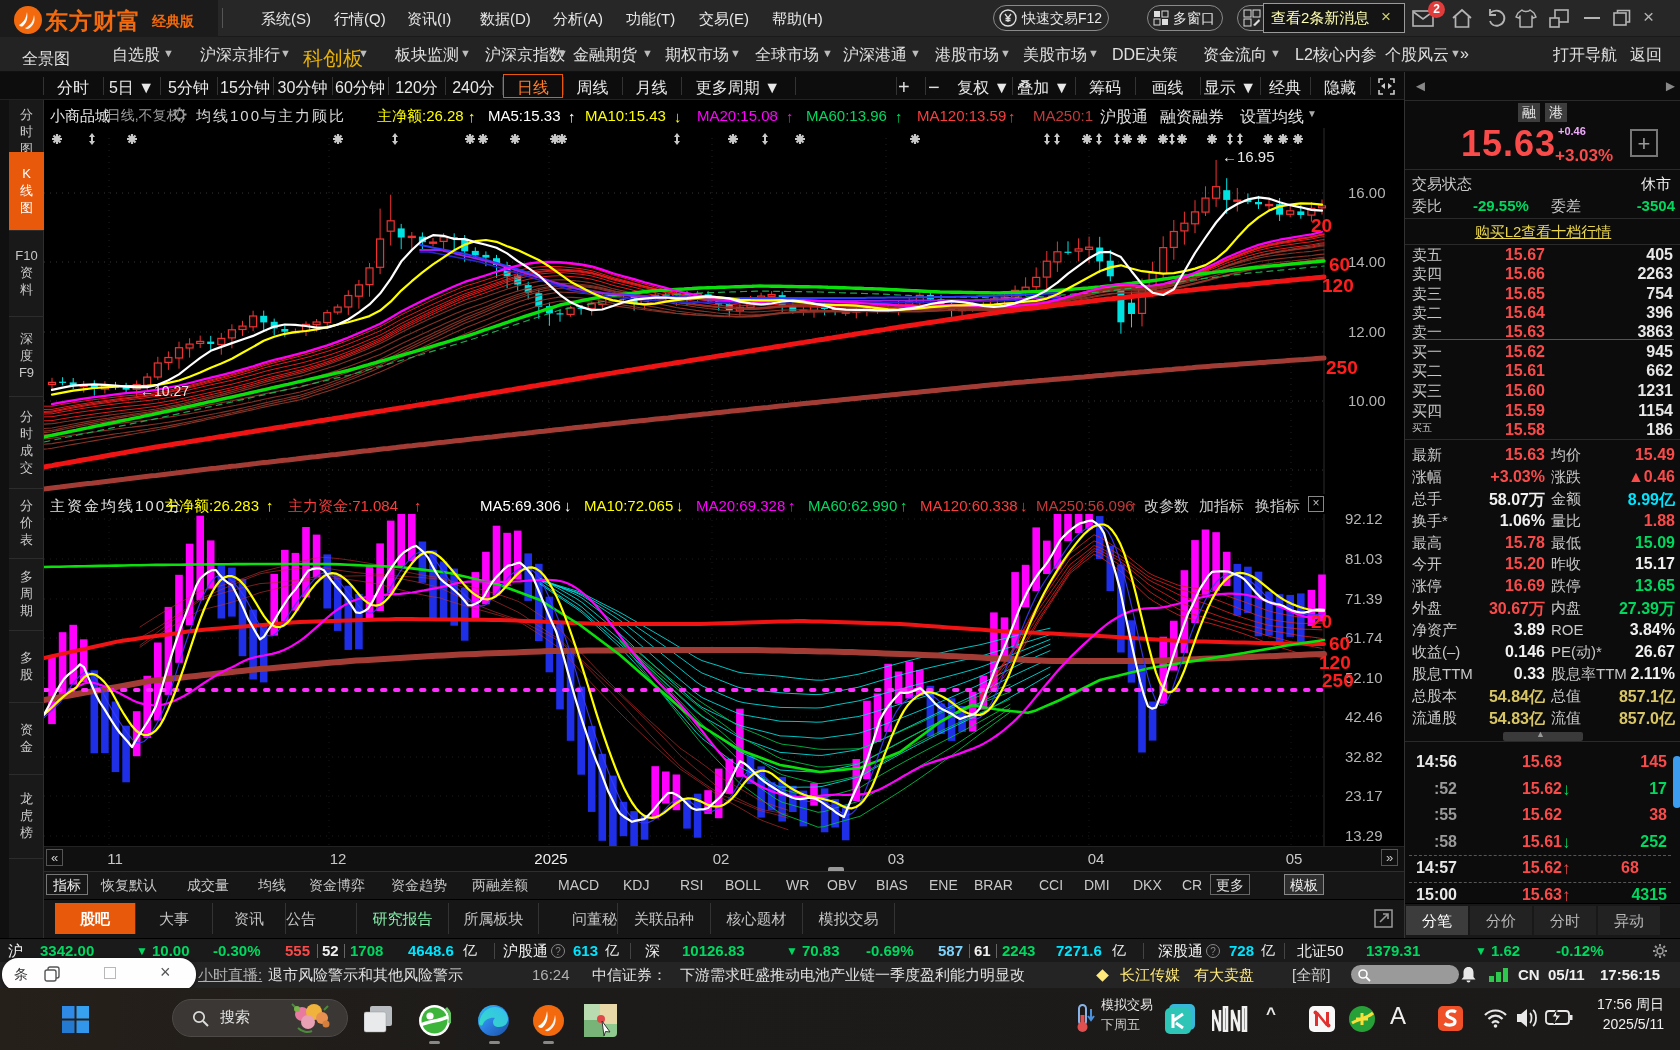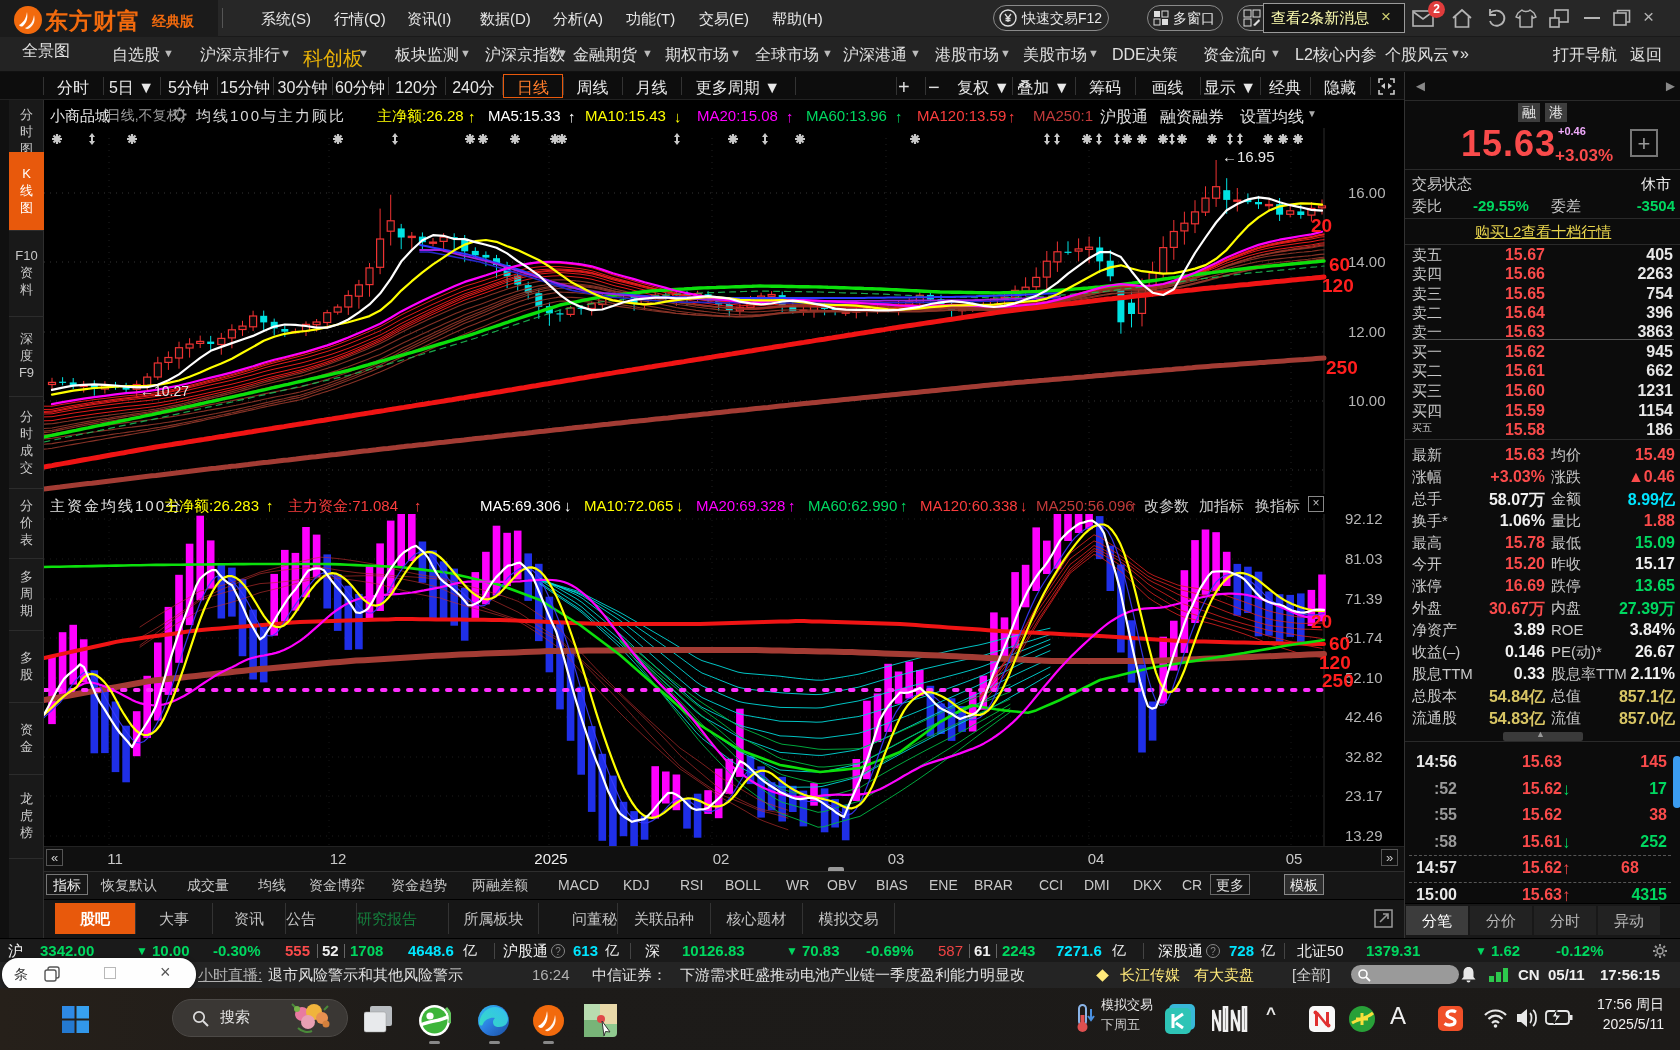--- a/index.html
+++ b/index.html
@@ -66,21 +66,21 @@
       <rect x="1" y="9" width="9" height="9" fill="#272727" stroke="#b4b4b4" stroke-width="1.6"></rect>
     </svg>
     <div class="ab" style="left:1584px;top:17px;width:16px;height:2px;background:#b4b4b4"></div>
     <svg class="ab" style="left:1613px;top:9px" width="18" height="18" viewBox="0 0 18 18">
       <rect x="1" y="4" width="12" height="12" fill="none" stroke="#b4b4b4" stroke-width="1.6"></rect>
       <path d="M4.5 4 V1.5 H16.5 V13 H13.5" fill="none" stroke="#b4b4b4" stroke-width="1.6"></path>
     </svg>
     <div class="ab" style="left:1643px;top:6px;font-size:19px;color:#b4b4b4">×</div>
   </div>
 <div class="ab" style="left:0;top:37px;width:1680px;height:35px;background:#232323;border-bottom:1px solid #111">
-    <div class="ab" style="left:22px;top:4px;font-size:16px;color:#e0e0e0">全景图</div>
+    <div class="ab" style="left:22px;top:12px;font-size:16px;color:#e0e0e0">全景图</div>
     <div class="ab" style="left:112px;top:8px;font-size:16px;color:#e0e0e0">自选股</div>
     <div class="ab" style="left:163px;top:10px;font-size:11px;color:#bbb">▼</div>
     <div class="ab" style="left:200px;top:8px;font-size:16px;color:#e0e0e0">沪深京排行</div>
     <div class="ab" style="left:280px;top:10px;font-size:11px;color:#bbb">▼</div>
     <div class="ab" style="left:303px;top:8px;font-size:20px;color:#eab308">科创板</div>
     <div class="ab" style="left:358px;top:10px;font-size:11px;color:#bbb">▼</div>
     <div class="ab" style="left:395px;top:8px;font-size:16px;color:#e0e0e0">板块监测</div>
     <div class="ab" style="left:460px;top:10px;font-size:11px;color:#bbb">▼</div>
     <div class="ab" style="left:485px;top:8px;font-size:16px;color:#e0e0e0">沪深京指数</div>
     <div class="ab" style="left:557px;top:10px;font-size:11px;color:#bbb">▼</div>
@@ -777,21 +777,21 @@
     <div class="ab" style="left:1040px;top:777px;font-size:14px;color:#c8c8c8">DMI</div>
     <div class="ab" style="left:1089px;top:777px;font-size:14px;color:#c8c8c8">DKX</div>
     <div class="ab" style="left:1138px;top:777px;font-size:14px;color:#c8c8c8">CR</div>
     <div class="ab" style="left:1166px;top:774px;width:40px;height:21px;border:1px solid #666;color:#e0e0e0;font-size:14px;text-align:center;line-height:20px">更多</div>
     <div class="ab" style="left:1240px;top:774px;width:40px;height:21px;border:1px solid #888;background:#2e2e2e;color:#f0f0f0;font-size:14px;text-align:center;line-height:20px">模板</div>
     <div class="ab" style="left:0;top:799px;width:1360px;height:39px;background:#161616;border-top:1px solid #000"></div>
     <div class="ab" style="left:11px;top:803px;width:80px;height:31px;background:#e8590c;color:#fff;font-size:15px;font-weight:bold;text-align:center;line-height:31px">股吧</div>
     <div class="ab" style="left:91px;top:803px;width:77px;height:31px;border-left:1px solid #333;color:#c4c4c4;font-size:15px;text-align:center;line-height:31px">大事</div>
     <div class="ab" style="left:168px;top:803px;width:73px;height:31px;border-left:1px solid #333;color:#c4c4c4;font-size:15px;text-align:center;line-height:31px">资讯</div>
     <div class="ab" style="left:241px;top:803px;width:71px;height:31px;border-left:1px solid #333;color:#c4c4c4;font-size:15px;text-align:left;line-height:31px">公告</div>
-    <div class="ab" style="left:312px;top:803px;width:92px;height:31px;border-left:1px solid #333;color:#15803d;font-size:15px;line-height:31px">研究报告</div>
+    <div class="ab" style="left:312px;top:803px;width:92px;height:31px;border-left:1px solid #333;color:#86efac;font-size:15px;text-align:center;line-height:31px">研究报告</div>
     <div class="ab" style="left:404px;top:803px;width:90px;height:31px;border-left:1px solid #333;color:#c4c4c4;font-size:15px;text-align:center;line-height:31px">所属板块</div>
     <div class="ab" style="left:494px;top:803px;width:79px;height:31px;border-left:1px solid #333;color:#c4c4c4;font-size:15px;text-align:right;line-height:31px">问董秘</div>
     <div class="ab" style="left:573px;top:803px;width:93px;height:31px;border-left:1px solid #333;color:#c4c4c4;font-size:15px;text-align:center;line-height:31px">关联品种</div>
     <div class="ab" style="left:666px;top:803px;width:92px;height:31px;border-left:1px solid #333;color:#c4c4c4;font-size:15px;text-align:center;line-height:31px">核心题材</div>
     <div class="ab" style="left:758px;top:803px;width:92px;height:31px;border-left:1px solid #333;color:#c4c4c4;font-size:15px;text-align:center;line-height:31px">模拟交易</div>
     <div class="ab" style="left:850px;top:803px;width:1px;height:31px;background:#333"></div>
     <svg class="ab" style="left:1330px;top:806px" width="22" height="22" viewBox="0 0 22 22">
       <rect x="1" y="4" width="17" height="17" fill="none" stroke="#999" stroke-width="1.5"></rect>
       <path d="M6 16 L14 8 M9 8 H14 V13" fill="none" stroke="#999" stroke-width="1.6"></path>
     </svg>
@@ -951,21 +951,21 @@
     <div class="ab" style="left:503px;top:3px;color:#f0f0f0;font-size:15px;white-space:nowrap">沪股通</div>
     <div class="ab" style="left:551px;top:5px;width:14px;height:14px;border:1px solid #888;border-radius:7px;color:#888;font-size:10px;text-align:center;line-height:13px">?</div>
     <div class="ab" style="left:573px;top:3px;color:#00e5ff;font-size:15px;font-weight:bold;white-space:nowrap">613</div>
     <div class="ab" style="left:605px;top:3px;color:#f0f0f0;font-size:14px;white-space:nowrap">亿</div>
     <div class="ab" style="left:630px;top:4px;width:1px;height:16px;background:#444"></div>
     <div class="ab" style="left:645px;top:3px;color:#f0f0f0;font-size:15px;white-space:nowrap">深</div>
     <div class="ab" style="left:682px;top:3px;color:#00d860;font-size:15px;font-weight:bold;white-space:nowrap">10126.83</div>
     <div class="ab" style="left:786px;top:5px;color:#00d860;font-size:12px;font-weight:bold;white-space:nowrap">▼</div>
     <div class="ab" style="left:802px;top:3px;color:#00d860;font-size:15px;font-weight:bold;white-space:nowrap">70.83</div>
     <div class="ab" style="left:866px;top:3px;color:#00d860;font-size:15px;font-weight:bold;white-space:nowrap">-0.69%</div>
-    <div class="ab" style="left:938px;top:3px;color:#ef4444;font-size:15px;font-weight:normal;white-space:nowrap">587</div>
+    <div class="ab" style="left:938px;top:3px;color:#7dd3fc;font-size:15px;font-weight:bold;white-space:nowrap">587</div>
     <div class="ab" style="left:969px;top:5px;width:1px;height:14px;background:#666"></div>
     <div class="ab" style="left:974px;top:3px;color:#f0f0f0;font-size:15px;font-weight:bold;white-space:nowrap">61</div>
     <div class="ab" style="left:996px;top:5px;width:1px;height:14px;background:#666"></div>
     <div class="ab" style="left:1002px;top:3px;color:#00d860;font-size:15px;font-weight:bold;white-space:nowrap">2243</div>
     <div class="ab" style="left:1056px;top:3px;color:#00e5ff;font-size:15px;font-weight:bold;white-space:nowrap">7271.6</div>
     <div class="ab" style="left:1112px;top:3px;color:#f0f0f0;font-size:14px;white-space:nowrap">亿</div>
     <div class="ab" style="left:1143px;top:4px;width:1px;height:16px;background:#444"></div>
     <div class="ab" style="left:1158px;top:3px;color:#f0f0f0;font-size:15px;white-space:nowrap">深股通</div>
     <div class="ab" style="left:1206px;top:5px;width:14px;height:14px;border:1px solid #888;border-radius:7px;color:#888;font-size:10px;text-align:center;line-height:13px">?</div>
     <div class="ab" style="left:1229px;top:3px;color:#00e5ff;font-size:15px;font-weight:bold;white-space:nowrap">728</div>

